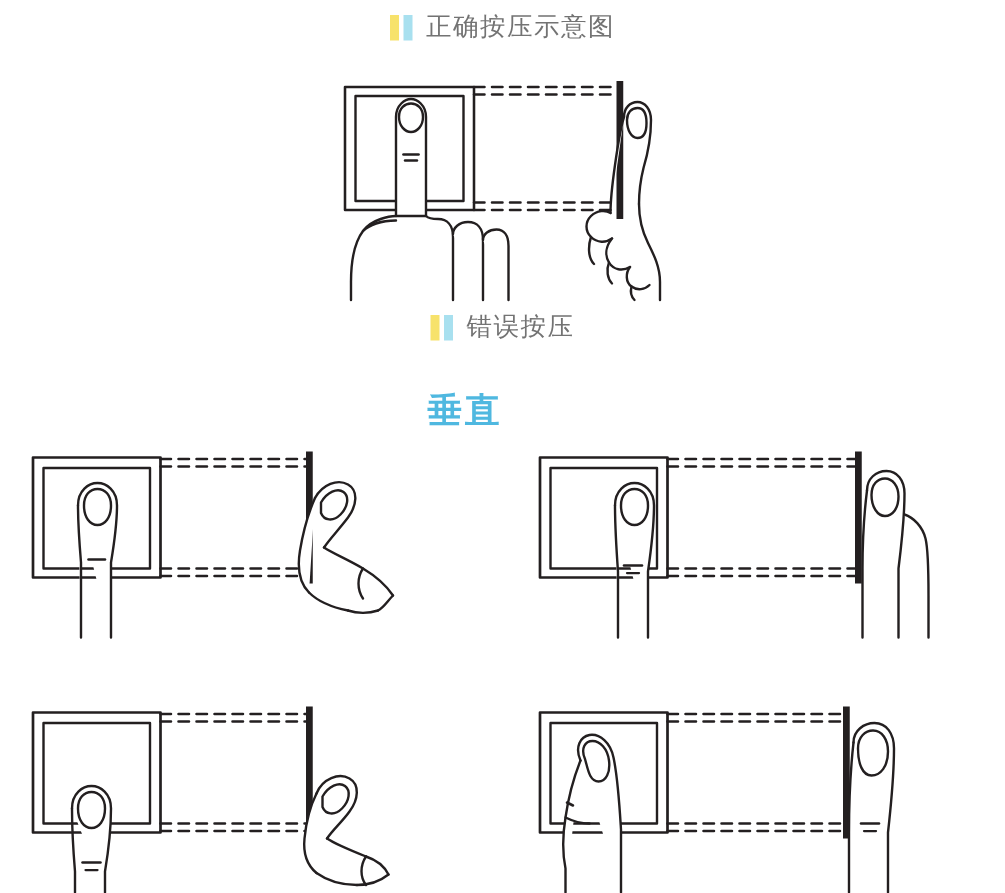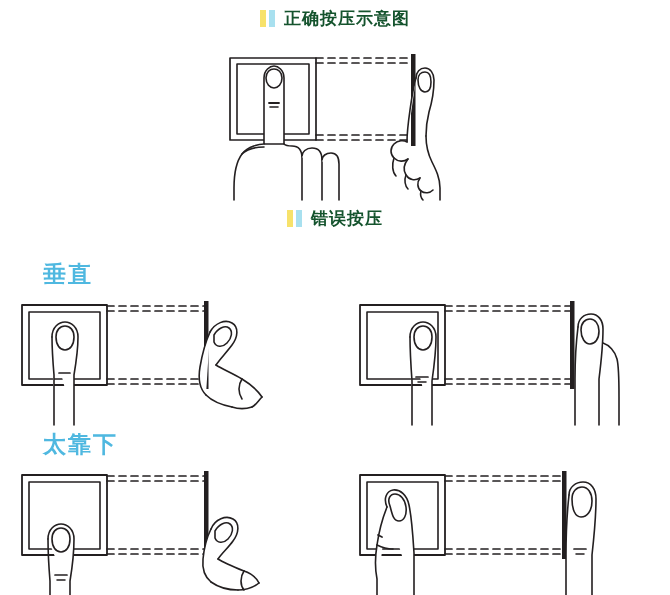--- a/index.html
+++ b/index.html
@@ -29,22 +29,22 @@
   }
   .bar {
     width: 6px;
     height: 17px;
     display: block;
   }
   .bar.b1 { background: #f7e26b; }
   .bar.b2 { background: #a8e0ef; }
   .heading-text {
     font-size: 17px;
-    font-weight: bold;
-    color: #14532d;
+    font-weight: normal;
+    color: #737373;
     letter-spacing: 1px;
     line-height: 1;
   }
 
   #heading-main { position: absolute; left: 0; top: 10px; width: 670px; }
   #heading-wrong { position: absolute; left: 0; top: 210px; width: 670px; }
 
   
   #main-figure {
     position: absolute;
@@ -70,27 +70,26 @@
   .cell-r0 { top: 0; }
   .cell-r1 { top: 170px; }
   .cell-c0 { left: 0; }
   .cell-c1 { left: 335px; }
 
   .cell-label {
     position: absolute;
     top: 8px;
     left: 0;
     width: 335px;
-    text-align: left;
+    text-align: right;
     font-size: 23px;
     font-weight: bold;
     color: #4fb8e0;
     letter-spacing: 2px;
     line-height: 1;
-    padding-left: 43px;
   }
   .cell-figure {
     position: absolute;
     top: 42px;
     left: 0;
     width: 335px;
     height: 128px;
   }
   svg { display: block; overflow: visible; }
 </style>
@@ -222,21 +221,20 @@
           <path d="M243 30 C243 22 249 17 256 17 C263 17 268 23 268 32 C268 48 266 66 264 82 L264 128" fill="#fff"></path>
           <path d="M246 33 C246 26 250 22 255 22 C260 22 264 27 264 34 C264 42 260 47 255 47 C250 47 246 41 246 33 Z" fill="#fff"></path>
           <path d="M243 30 C241 46 240 66 240 82 L240 128" fill="#fff"></path>
           <path d="M268 46 C274 48 280 54 282 62 C284 70 284 86 284 100 L284 128" fill="#fff"></path>
         </g>
       </svg>
     </div>
   </div>
 
   <div class="wrong-cell cell-r1 cell-c0">
-    <div class="cell-label">太靠下</div>
     <div class="cell-figure">
       <svg width="335" height="128" viewBox="0 0 335 128" fill="none" stroke="#231f20" stroke-width="1.6" stroke-linecap="round" stroke-linejoin="round">
         <rect x="22" y="8" width="85" height="80" fill="#fff" stroke-width="1.8"></rect>
         <rect x="29" y="15" width="71" height="67" fill="#fff"></rect>
         <g stroke-dasharray="7 5" stroke-width="1.7">
           <line x1="107" y1="9" x2="205" y2="9"></line>
           <line x1="107" y1="14" x2="205" y2="14"></line>
           <line x1="107" y1="82" x2="205" y2="82"></line>
           <line x1="107" y1="87" x2="205" y2="87"></line>
         </g>

